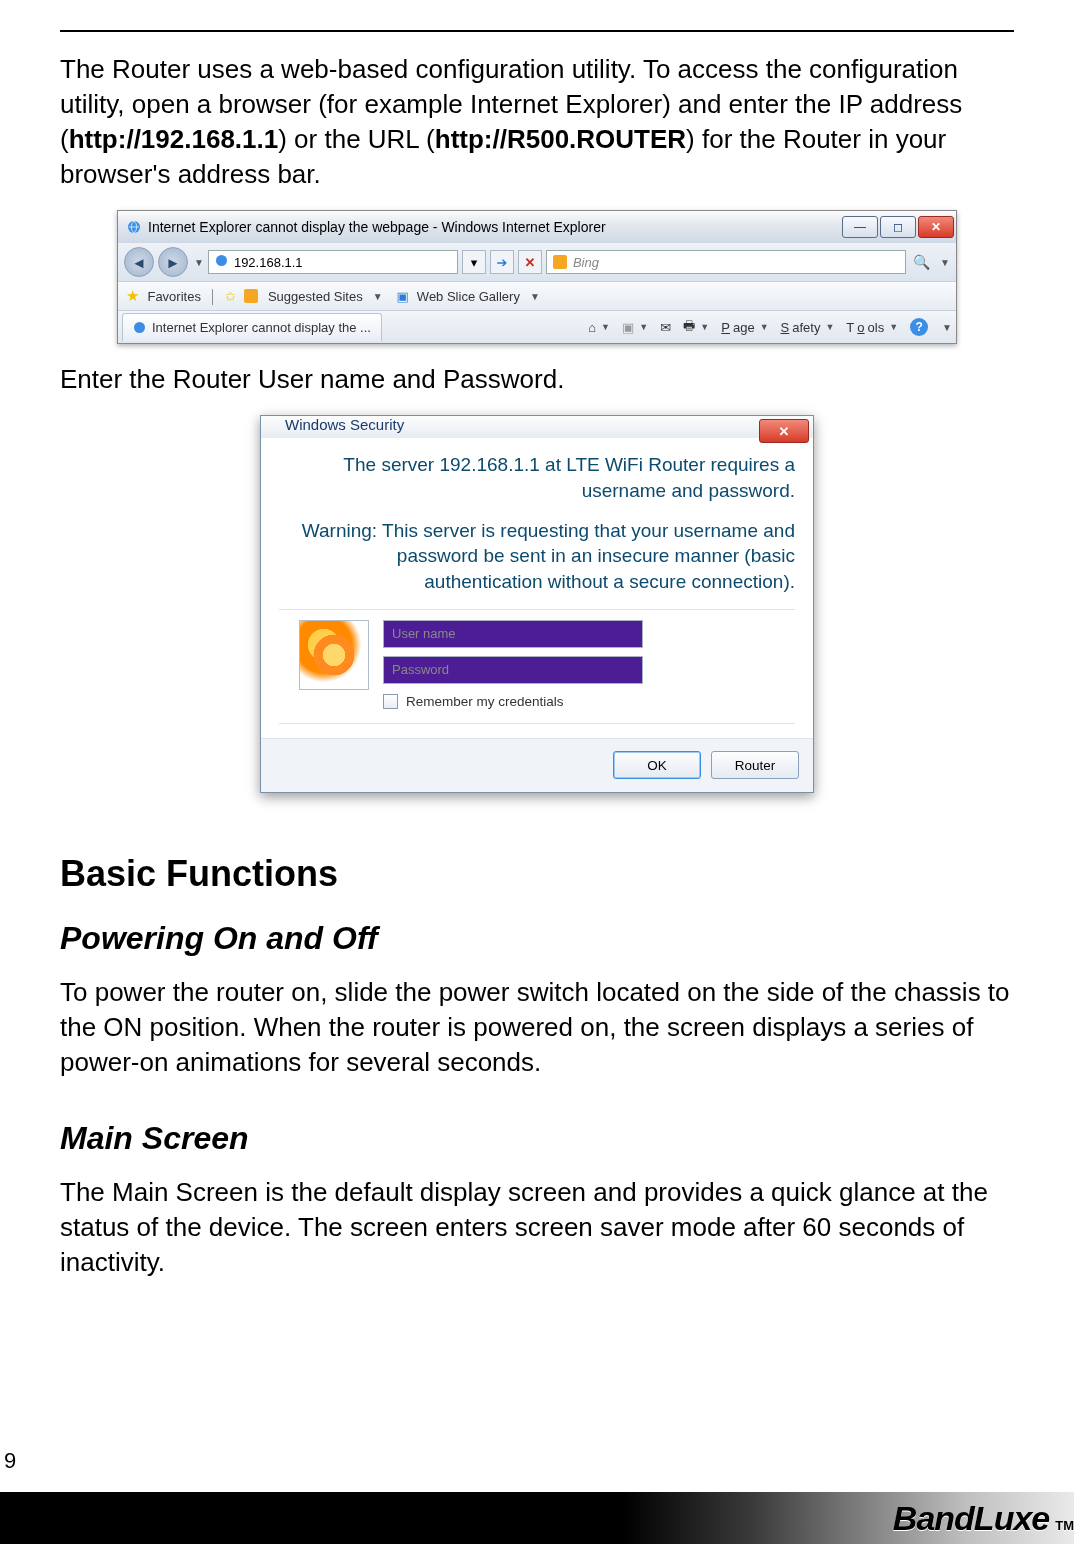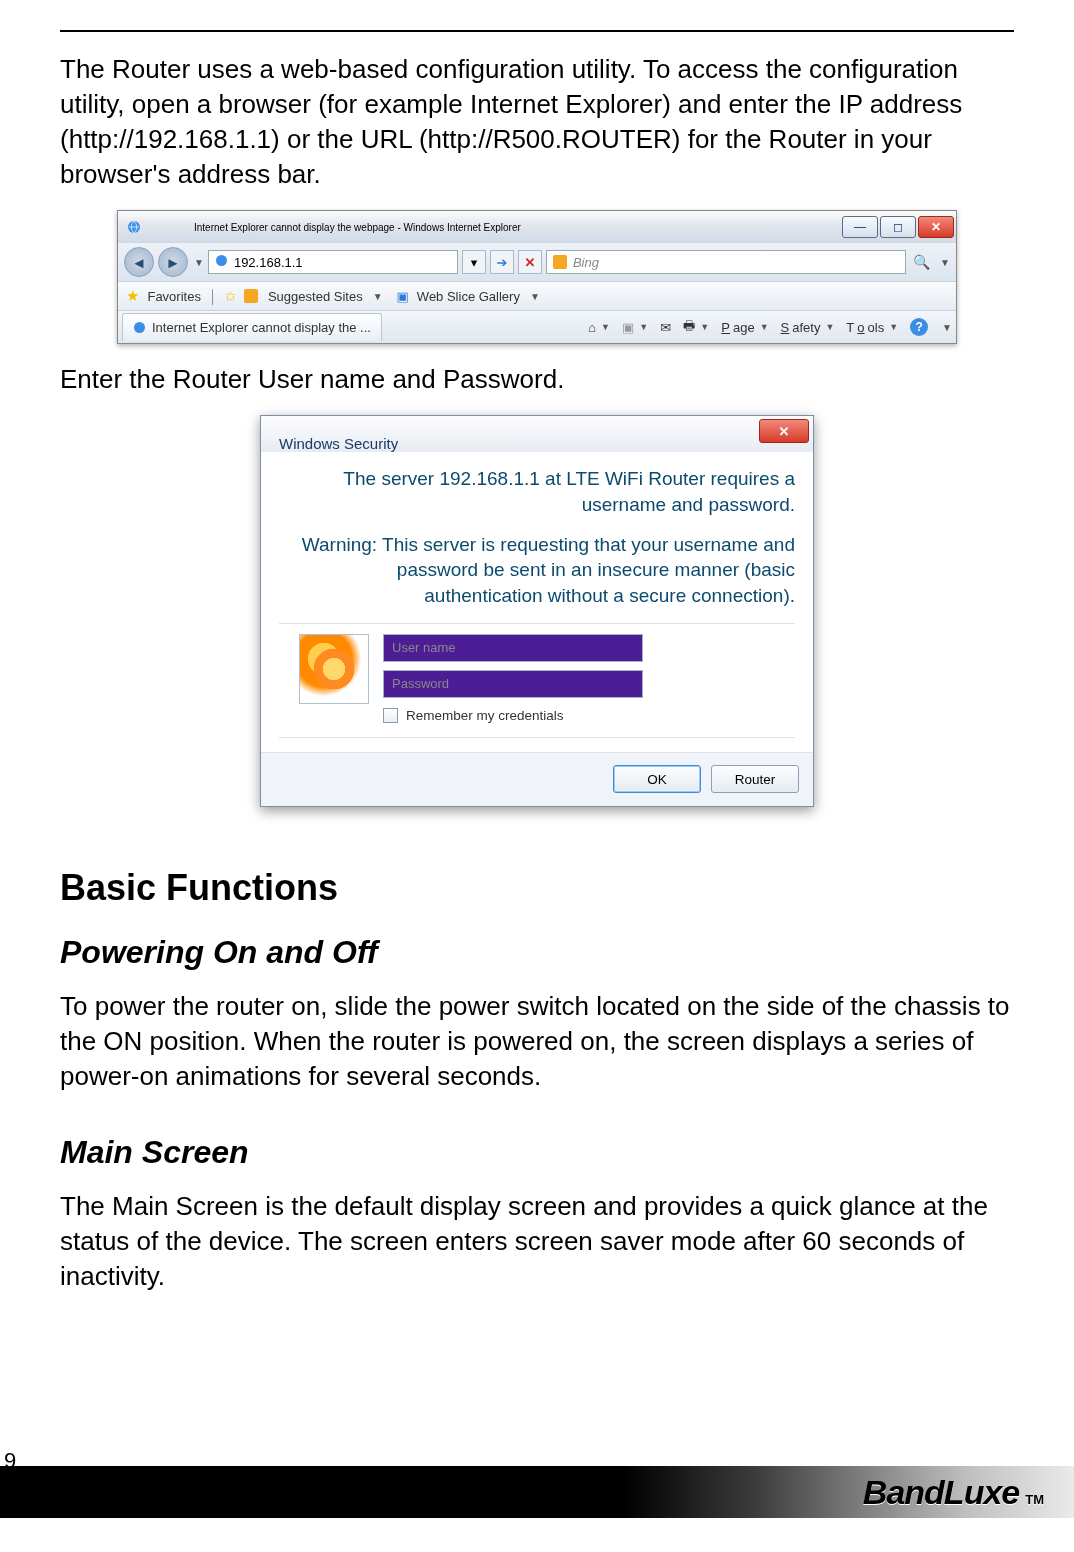--- a/index.html
+++ b/index.html
@@ -16,21 +16,21 @@
   }
   .top-rule {
     border-top: 2px solid #000;
     margin: 0 0 20px 0;
   }
   .body-text {
     font-size: 26px;
     line-height: 1.35;
     margin-bottom: 18px;
   }
-  .body-text b { font-weight: normal; }
+  .body-text b { font-weight: bold; }
   .h1 {
     font-size: 36px;
     font-weight: bold;
     margin: 60px 0 9px 0;
   }
   .h2 {
     font-size: 32px;
     font-weight: bold;
     font-style: italic;
     margin: 25px 0 18px 0;
@@ -50,21 +50,21 @@
     display: flex;
     align-items: center;
     height: 32px;
     padding: 0 0 0 8px;
     position: relative;
   }
   .ie-title-icon {
     width:16px;height:16px;margin-right:6px;
     display:inline-flex;align-items:center;justify-content:center;
   }
-  .ie-title { flex:1; color:#000; font-size:10px;margin-left:46px; }
+  .ie-title { flex:1; color:#000; font-size:14px; }
   .win-buttons { display:flex; gap:2px; margin-right:2px; }
   .win-btn {
     width:36px;height:22px;border:1px solid #5a6b85;border-radius:3px;
     display:flex;align-items:center;justify-content:center;
     background:linear-gradient(#f7f9fc,#d7e0ee);
     font-size:12px;color:#1a3a6b;
   }
   .win-btn.close { background:linear-gradient(#f08a7a,#d93a29);border-color:#9a2a1f;color:#fff;font-weight:bold; }
 
   .ie-addrbar {
@@ -121,21 +121,21 @@
   .qmark { width:18px;height:18px;border-radius:50%;background:#3b8ee6;color:#fff;display:flex;align-items:center;justify-content:center;font-size:12px;font-weight:bold; }
 
   
   .sec-dialog {
     width:554px;margin:8px auto 0 auto;border:1px solid #7a8fa8;
     box-shadow:0 4px 12px rgba(0,0,0,0.4);
     background:#fff;font-size:14px;
   }
   .sec-titlebar {
     background:linear-gradient(#fdfdfe,#e7ecf2);
-    height:36px;display:flex;align-items:flex-end;padding:0 0 0 18px;position:relative;
+    height:22px;display:flex;align-items:flex-start;padding:0 0 0 24px;position:relative;
     color:#1a3a6b;font-size:15px;
   }
   .sec-close {
     position:absolute;right:4px;top:3px;width:50px;height:24px;
     background:linear-gradient(#f08a7a,#d93a29);border:1px solid #9a2a1f;border-radius:3px;
     color:#fff;font-weight:bold;display:flex;align-items:center;justify-content:center;font-size:13px;
   }
   .sec-body { padding:14px 18px; }
   .sec-text { font-size:19px;line-height:1.35;margin-bottom:14px;color:#0c4a6e;text-align:right; }
   .cred-row { display:flex;gap:14px;align-items:flex-start;padding:10px 6px 14px 20px;border-top:1px solid #dce3ea;border-bottom:1px solid #dce3ea; }
@@ -162,23 +162,23 @@
     min-width:88px;height:28px;border:1px solid #8aa0bb;border-radius:3px;
     background:linear-gradient(#fdfdfe,#e4ebf2);font-size:13.5px;display:flex;align-items:center;justify-content:center;
   }
   .btn.primary { border:1px solid #3a8ee0;box-shadow:0 0 0 1px #9cc8f2 inset; }
 
   
   .page-num {
     position:absolute;left:4px;bottom:78px;font-size:22px;
   }
   .footer-bar {
-    position:absolute;left:0;right:0;bottom:34px;height:52px;
+    position:absolute;left:0;right:0;bottom:8px;height:52px;
     background:linear-gradient(90deg,#000 0 58%, #3a3a3a 70%, #bfbfbf 90%, #eaeaea 100%);
-    display:flex;align-items:center;justify-content:flex-end;padding-right:30px;
+    display:flex;align-items:center;justify-content:flex-end;
   }
   .brand {
     font-family: Arial, sans-serif;
     font-size:34px;font-weight:bold;font-style:italic;color:#000;
     display:flex;align-items:baseline;gap:4px;
     text-shadow:0 1px 0 #fff;
     position:relative;
   }
   .brand .bl { letter-spacing:-1px; }
   .brand .tm { font-size:13px;font-style:normal;font-weight:bold;vertical-align:super;margin-left:2px; }

